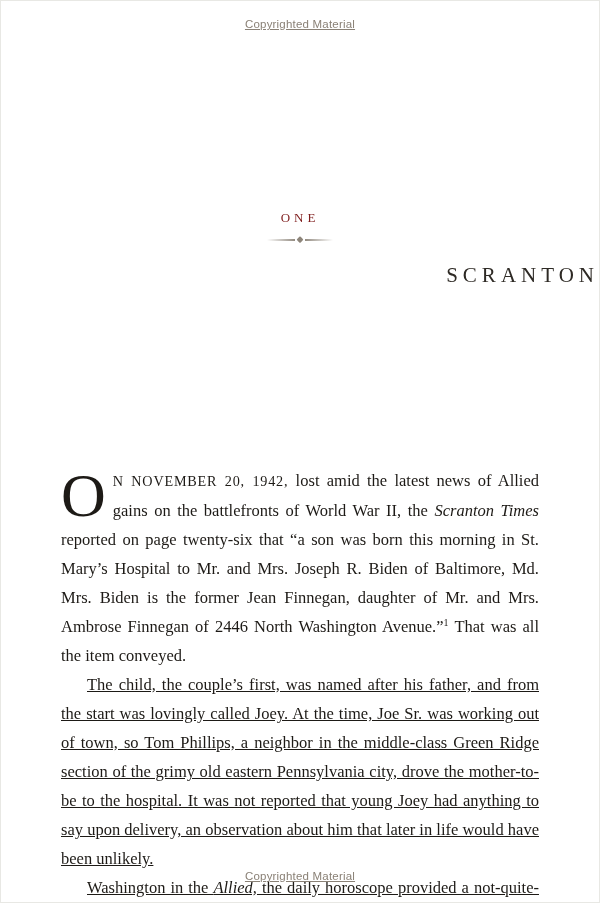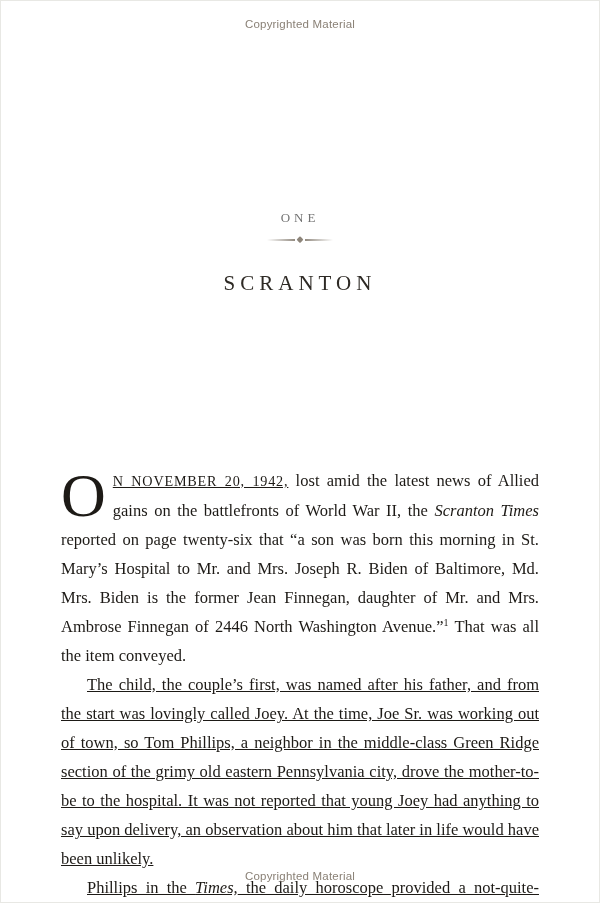--- a/index.html
+++ b/index.html
@@ -20,33 +20,34 @@
   }
   .copyright {
     position: absolute;
     left: 0;
     width: 100%;
     text-align: center;
     font-family: "Liberation Sans", "DejaVu Sans", sans-serif;
     font-size: 11.5px;
     letter-spacing: 0.2px;
     color: #8a8176;
+    text-decoration: underline;
   }
   .copyright.top { top: 17px; }
   .copyright.bottom { top: 869px; }
 
   .chapter-number {
     position: absolute;
     top: 209px;
     left: 0;
     width: 100%;
     text-align: center;
     font-size: 13px;
     letter-spacing: 4px;
-    color: #737373;
+    color: #7f1d1d;
   }
   .ornament {
     position: absolute;
     top: 236px;
     left: 50%;
     transform: translateX(-50%);
     width: 66px;
     height: 6px;
   }
   .orn-line {
@@ -66,25 +67,25 @@
     left: 50%;
     top: 0;
     transform: translateX(-50%) rotate(45deg);
     width: 4.5px;
     height: 4.5px;
     background: #8d857a;
     border-radius: 1px;
   }
   .chapter-title {
     position: absolute;
-    top: 270px;
+    top: 262px;
     left: 0;
     width: 100%;
     margin: 0;
-    text-align: center;
+    text-align: right;
     font-size: 21px;
     font-weight: normal;
     letter-spacing: 5px;
     color: #2e2a25;
   }
 
   .body-text {
     position: absolute;
     top: 465px;
     left: 60px;
@@ -102,21 +103,20 @@
     float: left;
     font-size: 62px;
     line-height: 52px;
     height: 52px;
     margin: 3px 7px 0 0;
     color: #1d1a16;
   }
   .opening-caps {
     font-size: 14.2px;
     letter-spacing: 0.8px;
-    text-decoration: underline;
   }
   .italic { font-style: italic; margin-top: 31px; }
   .footnote-ref {
     font-size: 10px;
     vertical-align: super;
     line-height: 0;
   }
 </style>
 </head>
 <body>
@@ -134,19 +134,19 @@
   </div>
 
   <h1 class="chapter-title">SCRANTON</h1>
 
   <div class="body-text">
 
     <p><span class="dropcap">O</span><span class="opening-caps">N NOVEMBER 20, 1942,</span><span> lost amid the latest news of Allied gains on the battlefronts of World War II, the </span><span class="italic">Scranton Times</span><span> reported on page twenty-six that “a son was born this morning in St. Mary’s Hospital to Mr. and Mrs. Joseph R. Biden of Baltimore, Md. Mrs. Biden is the former Jean Finnegan, daughter of Mr. and Mrs. Ambrose Finnegan of 2446 North Washington Avenue.”</span><sup class="footnote-ref">1</sup><span> That was all the item conveyed.</span></p>
 
     <p class="indent">The child, the couple’s first, was named after his father, and from the start was lovingly called Joey. At the time, Joe Sr. was working out of town, so Tom Phillips, a neighbor in the middle-class Green Ridge section of the grimy old eastern Pennsylvania city, drove the mother-to-be to the hospital. It was not reported that young Joey had anything to say upon delivery, an observation about him that later in life would have been unlikely.</p>
 
-    <p class="indent page-break-continues"><span>Phillips in the </span><span class="italic">Times,</span><span> the daily horoscope provided a not-quite-clairvoyant glimpse of the future vice president of the United</span></p>
+    <p class="indent page-break-continues"><span>Washington in the </span><span class="italic">Allied,</span><span> the daily horoscope provided a not-quite-clairvoyant glimpse of the future vice president of the United</span></p>
 
   </div>
 
   <div class="copyright bottom">Copyrighted Material</div>
 
 </div>
 
 </body></html>

